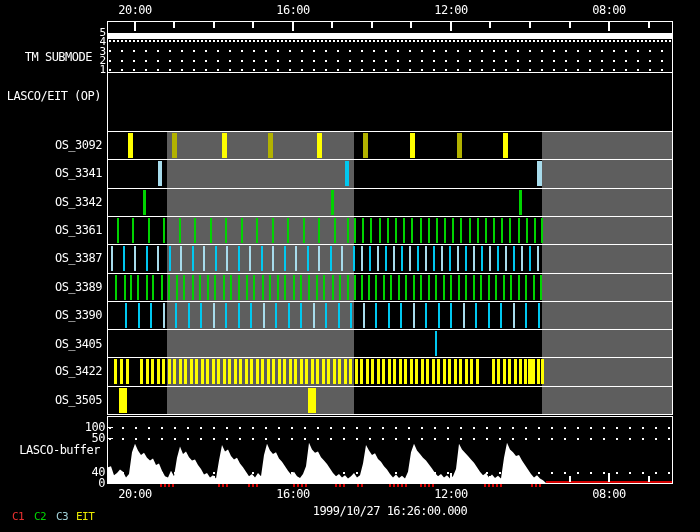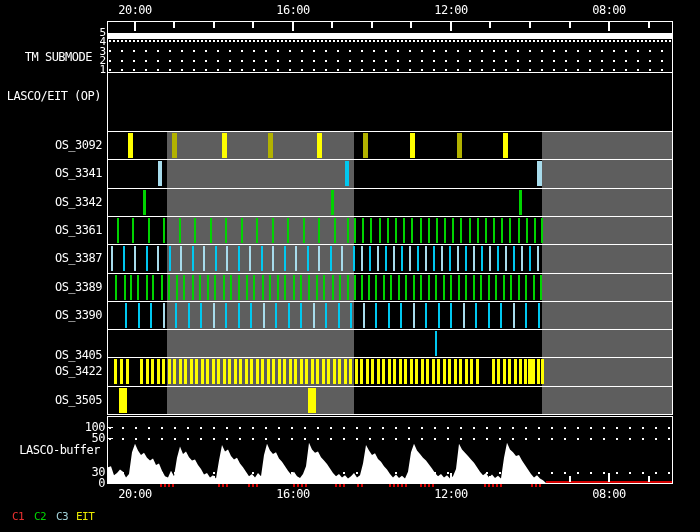--- a/index.html
+++ b/index.html
@@ -44,20 +44,21 @@
 
   <div class="lbl right" style="left:0;width:101px;top:89px;">LASCO/EIT (OP)</div>
 
   <div id="buffer-box"></div>
   <svg id="buffer-svg" class="abs" style="left:108px;top:416px;z-index:3;" width="564" height="67" viewBox="0 0 564 67">
     <polygon id="buffer-poly" fill="#ffffff" points="0,67 0,51.3 3,50.2 6,59.2 9,56.9 12,53.6 15,55.8 18,61.4 21,58.0 24,36.2 27,27.8 30,34.5 33,39.0 36,36.8 39,41.8 42,44.6 45,42.4 48,49.1 51,47.4 54,54.7 57,60.3 60,61.4 63,54.7 66,60.3 69,41.8 72,30.6 75,37.9 78,35.6 81,41.2 84,44.6 87,43.5 90,49.1 93,53.0 96,58.6 99,56.9 102,61.4 105,59.2 108,62.5 111,44.6 114,28.9 117,35.6 120,33.4 123,40.1 126,43.5 129,41.8 132,47.4 135,51.3 138,55.8 141,60.3 144,58.0 147,61.4 150,56.9 153,60.3 156,39.0 159,27.8 162,34.5 165,37.9 168,36.2 171,42.4 174,45.7 177,50.2 180,54.7 183,58.6 186,55.8 189,60.3 192,62.0 195,58.0 198,50.2 201,26.7 204,33.4 207,36.8 210,35.6 213,41.2 216,44.6 219,48.0 222,52.4 225,56.9 228,60.3 231,58.0 234,61.4 237,59.2 240,62.5 243,60.3 246,56.9 249,61.4 252,59.2 255,47.4 258,28.9 261,34.5 264,39.0 267,37.3 270,42.9 273,45.7 276,50.2 279,53.6 282,58.0 285,61.4 288,58.6 291,62.0 294,59.7 297,62.5 300,55.8 303,36.2 306,27.8 309,34.5 312,37.9 315,41.8 318,44.6 321,48.5 324,52.4 327,56.9 330,60.3 333,58.0 336,61.4 339,59.2 342,62.5 345,60.3 348,53.0 351,27.8 354,33.4 357,36.8 360,40.1 363,43.5 366,46.8 369,51.3 372,55.8 375,59.2 378,56.9 381,61.4 384,58.6 387,62.0 390,59.7 393,62.5 396,41.8 399,26.7 402,33.4 405,36.2 408,40.1 411,39.0 414,44.6 417,49.1 420,53.6 423,58.0 426,61.4 429,59.2 432,62.5 435,64.2 438,67.0 438,67"></polygon>
   </svg>
   <div id="red-line"></div>
   <div class="lbl right" style="left:0;width:100px;top:443px;">LASCO-buffer</div>
 
+  <div class="lbl" id="timestamp" style="left:300px;width:180px;top:504px;text-align:center;">1999/10/27 16:26:00.000</div>
   <div id="legend" class="abs" style="left:0;top:510px;width:140px;height:14px;z-index:8;">
       <span style="left: 12px; color: rgb(232, 48, 48);">C1</span>
       <span style="left: 34px; color: rgb(0, 212, 0);">C2</span>
       <span style="left: 56px; color: rgb(160, 208, 216);">C3</span>
       <span style="left: 76px; color: rgb(232, 232, 0);">EIT</span>
     </div>
 
 <div class="band" style="left: 167px; top: 131px; width: 187px; height: 283px;"></div>
     <div class="band" style="left: 542px; top: 131px; width: 130px; height: 283px;"></div>
     <div class="dotrow dense" style="left: 109px; top: 40px; width: 562px;"></div>
@@ -271,21 +272,21 @@
     <div class="tick" style="left: 425px; top: 303px; width: 2px; height: 25px; background: rgb(0, 200, 240);"></div>
     <div class="tick" style="left: 438px; top: 303px; width: 2px; height: 25px; background: rgb(0, 200, 240);"></div>
     <div class="tick" style="left: 450px; top: 303px; width: 2px; height: 25px; background: rgb(0, 200, 240);"></div>
     <div class="tick" style="left: 463px; top: 303px; width: 2px; height: 25px; background: rgb(168, 220, 236);"></div>
     <div class="tick" style="left: 475px; top: 303px; width: 2px; height: 25px; background: rgb(0, 200, 240);"></div>
     <div class="tick" style="left: 488px; top: 303px; width: 2px; height: 25px; background: rgb(0, 200, 240);"></div>
     <div class="tick" style="left: 500px; top: 303px; width: 2px; height: 25px; background: rgb(0, 200, 240);"></div>
     <div class="tick" style="left: 513px; top: 303px; width: 2px; height: 25px; background: rgb(168, 220, 236);"></div>
     <div class="tick" style="left: 525px; top: 303px; width: 2px; height: 25px; background: rgb(0, 200, 240);"></div>
     <div class="tick" style="left: 538px; top: 303px; width: 2px; height: 25px; background: rgb(0, 200, 240);"></div>
-    <div class="lbl right" style="left: 0px; width: 102px; top: 348px;">OS_3405</div>
+    <div class="lbl right" style="left: 0px; width: 102px; top: 337px;">OS_3405</div>
     <div class="tick" style="left: 435px; top: 331px; width: 2px; height: 25px; background: rgb(0, 200, 240);"></div>
     <div class="lbl right" style="left: 0px; width: 102px; top: 364px;">OS_3422</div>
     <div class="tick" style="left: 114px; top: 359px; width: 3px; height: 25px; background: rgb(255, 255, 0);"></div>
     <div class="tick" style="left: 120px; top: 359px; width: 3px; height: 25px; background: rgb(255, 255, 0);"></div>
     <div class="tick" style="left: 126px; top: 359px; width: 3px; height: 25px; background: rgb(255, 255, 0);"></div>
     <div class="tick" style="left: 140px; top: 359px; width: 3px; height: 25px; background: rgb(255, 255, 0);"></div>
     <div class="tick" style="left: 146px; top: 359px; width: 3px; height: 25px; background: rgb(255, 255, 0);"></div>
     <div class="tick" style="left: 151px; top: 359px; width: 3px; height: 25px; background: rgb(255, 255, 0);"></div>
     <div class="tick" style="left: 157px; top: 359px; width: 3px; height: 25px; background: rgb(255, 255, 0);"></div>
     <div class="tick" style="left: 162px; top: 359px; width: 3px; height: 25px; background: rgb(255, 255, 0);"></div>
@@ -395,21 +396,21 @@
     <div class="axlbl" style="left: 585px; top: 487px;">08:00</div>
     <div class="htick" style="left: 648px; top: 22px; height: 6px;"></div>
     <div class="htick" style="left: 648px; top: 476px; height: 6px;"></div>
     <div class="dotrow buf" style="left: 109px; top: 427px; width: 562px; height: 2px;"></div>
     <div class="dotrow buf" style="left: 109px; top: 438px; width: 562px; height: 2px;"></div>
     <div class="dotrow buf" style="left: 109px; top: 472px; width: 562px; height: 2px;"></div>
     <div class="lbl right" style="left: 0px; width: 105px; top: 420px;">100</div>
     <div class="hline" style="left: 108px; top: 427px; width: 5px;"></div>
     <div class="lbl right" style="left: 0px; width: 105px; top: 431px;">50</div>
     <div class="hline" style="left: 108px; top: 438px; width: 5px;"></div>
-    <div class="lbl right" style="left: 0px; width: 105px; top: 465px;">30</div>
+    <div class="lbl right" style="left: 0px; width: 105px; top: 465px;">40</div>
     <div class="hline" style="left: 108px; top: 472px; width: 5px;"></div>
     <div class="lbl right" style="left: 0px; width: 105px; top: 476px;">0</div>
     <div class="hline" style="left: 108px; top: 483px; width: 5px;"></div>
     <div class="redmark" style="left: 160px;"></div>
     <div class="redmark" style="left: 164px;"></div>
     <div class="redmark" style="left: 168px;"></div>
     <div class="redmark" style="left: 172px;"></div>
     <div class="redmark" style="left: 218px;"></div>
     <div class="redmark" style="left: 222px;"></div>
     <div class="redmark" style="left: 226px;"></div>

